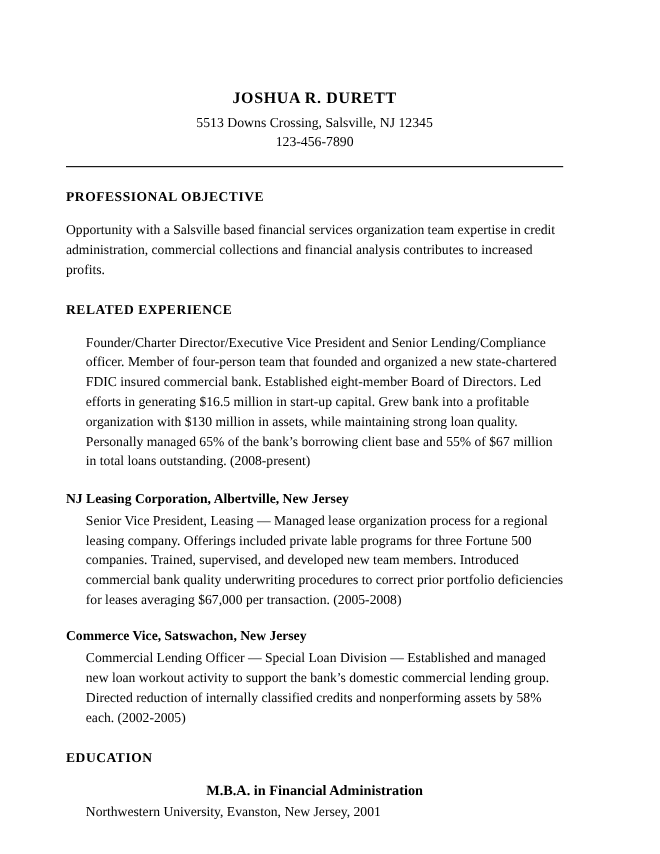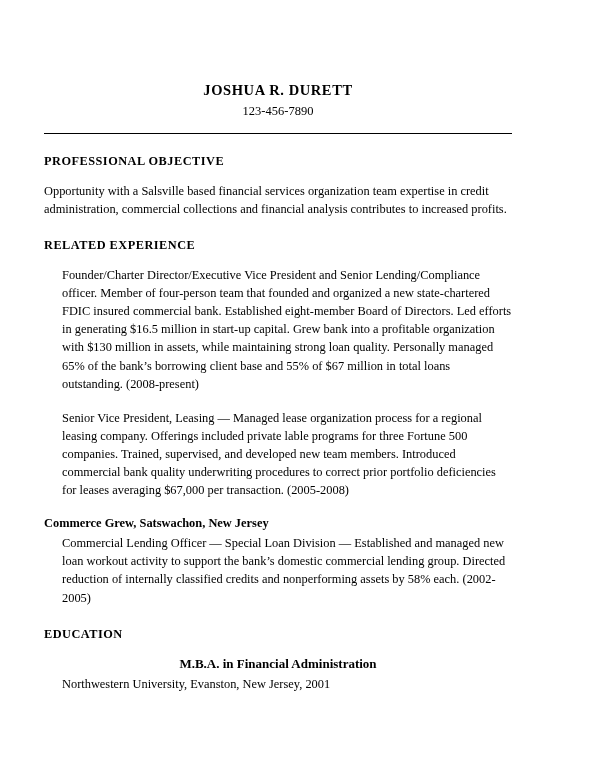--- a/index.html
+++ b/index.html
@@ -12,21 +12,21 @@
     background: #ffffff;
     font-family: "Liberation Serif", serif;
     color: #000000;
     overflow: hidden;
   }
   .page {
     position: relative;
     width: 600px;
     height: 776px;
     box-sizing: border-box;
-    padding: 72px 88px 40px 44px;
+    padding: 72px 88px 40px 60px;
   }
   .resume-name {
     text-align: center;
     font-weight: bold;
     font-size: 14.5px;
     letter-spacing: 0.6px;
     margin: 10px 0 4px 0;
   }
   .resume-address,
   .resume-phone {
@@ -93,42 +93,44 @@
     margin-bottom: 4px;
   }
 </style>
 </head>
 <body>
 
 <div class="page">
 
   <div>
     <div class="resume-name">JOSHUA R. DURETT</div>
+    <div class="resume-address">5513 Downs Crossing, Salsville, NJ 12345</div>
     <div class="resume-phone">123-456-7890</div>
     <hr class="header-rule">
   </div>
 
   <div>
     <div class="section-heading">PROFESSIONAL OBJECTIVE</div>
     <p class="body-text objective-block">Opportunity with a Salsville based financial services organization team expertise in credit administration, commercial collections and financial analysis contributes to increased profits.</p>
   </div>
 
   <div>
     <div class="section-heading">RELATED EXPERIENCE</div>
 
     <div class="job">
       <p class="job-desc">Founder/Charter Director/Executive Vice President and Senior Lending/Compliance officer. Member of four-person team that founded and organized a new state-chartered FDIC insured commercial bank. Established eight-member Board of Directors. Led efforts in generating $16.5 million in start-up capital. Grew bank into a profitable organization with $130 million in assets, while maintaining strong loan quality. Personally managed 65% of the bank’s borrowing client base and 55% of $67 million in total loans outstanding. (2008-present)</p>
     </div>
 
     <div class="job">
+      <p class="job-title">NJ Leasing Corporation, Albertville, New Jersey</p>
       <p class="job-desc">Senior Vice President, Leasing — Managed lease organization process for a regional leasing company. Offerings included private lable programs for three Fortune 500 companies. Trained, supervised, and developed new team members. Introduced commercial bank quality underwriting procedures to correct prior portfolio deficiencies for leases averaging $67,000 per transaction. (2005-2008)</p>
     </div>
 
     <div class="job">
-      <p class="job-title">Commerce Grew, Satswachon, New Jersey</p>
+      <p class="job-title">Commerce Vice, Satswachon, New Jersey</p>
       <p class="job-desc">Commercial Lending Officer — Special Loan Division — Established and managed new loan workout activity to support the bank’s domestic commercial lending group. Directed reduction of internally classified credits and nonperforming assets by 58% each. (2002-2005)</p>
     </div>
   </div>
 
   <div>
     <div class="section-heading tight">EDUCATION</div>
 
     <div class="edu-entry">
       <p class="edu-degree">M.B.A. in Financial Administration</p>
       <p class="edu-school">Northwestern University, Evanston, New Jersey, 2001</p>

